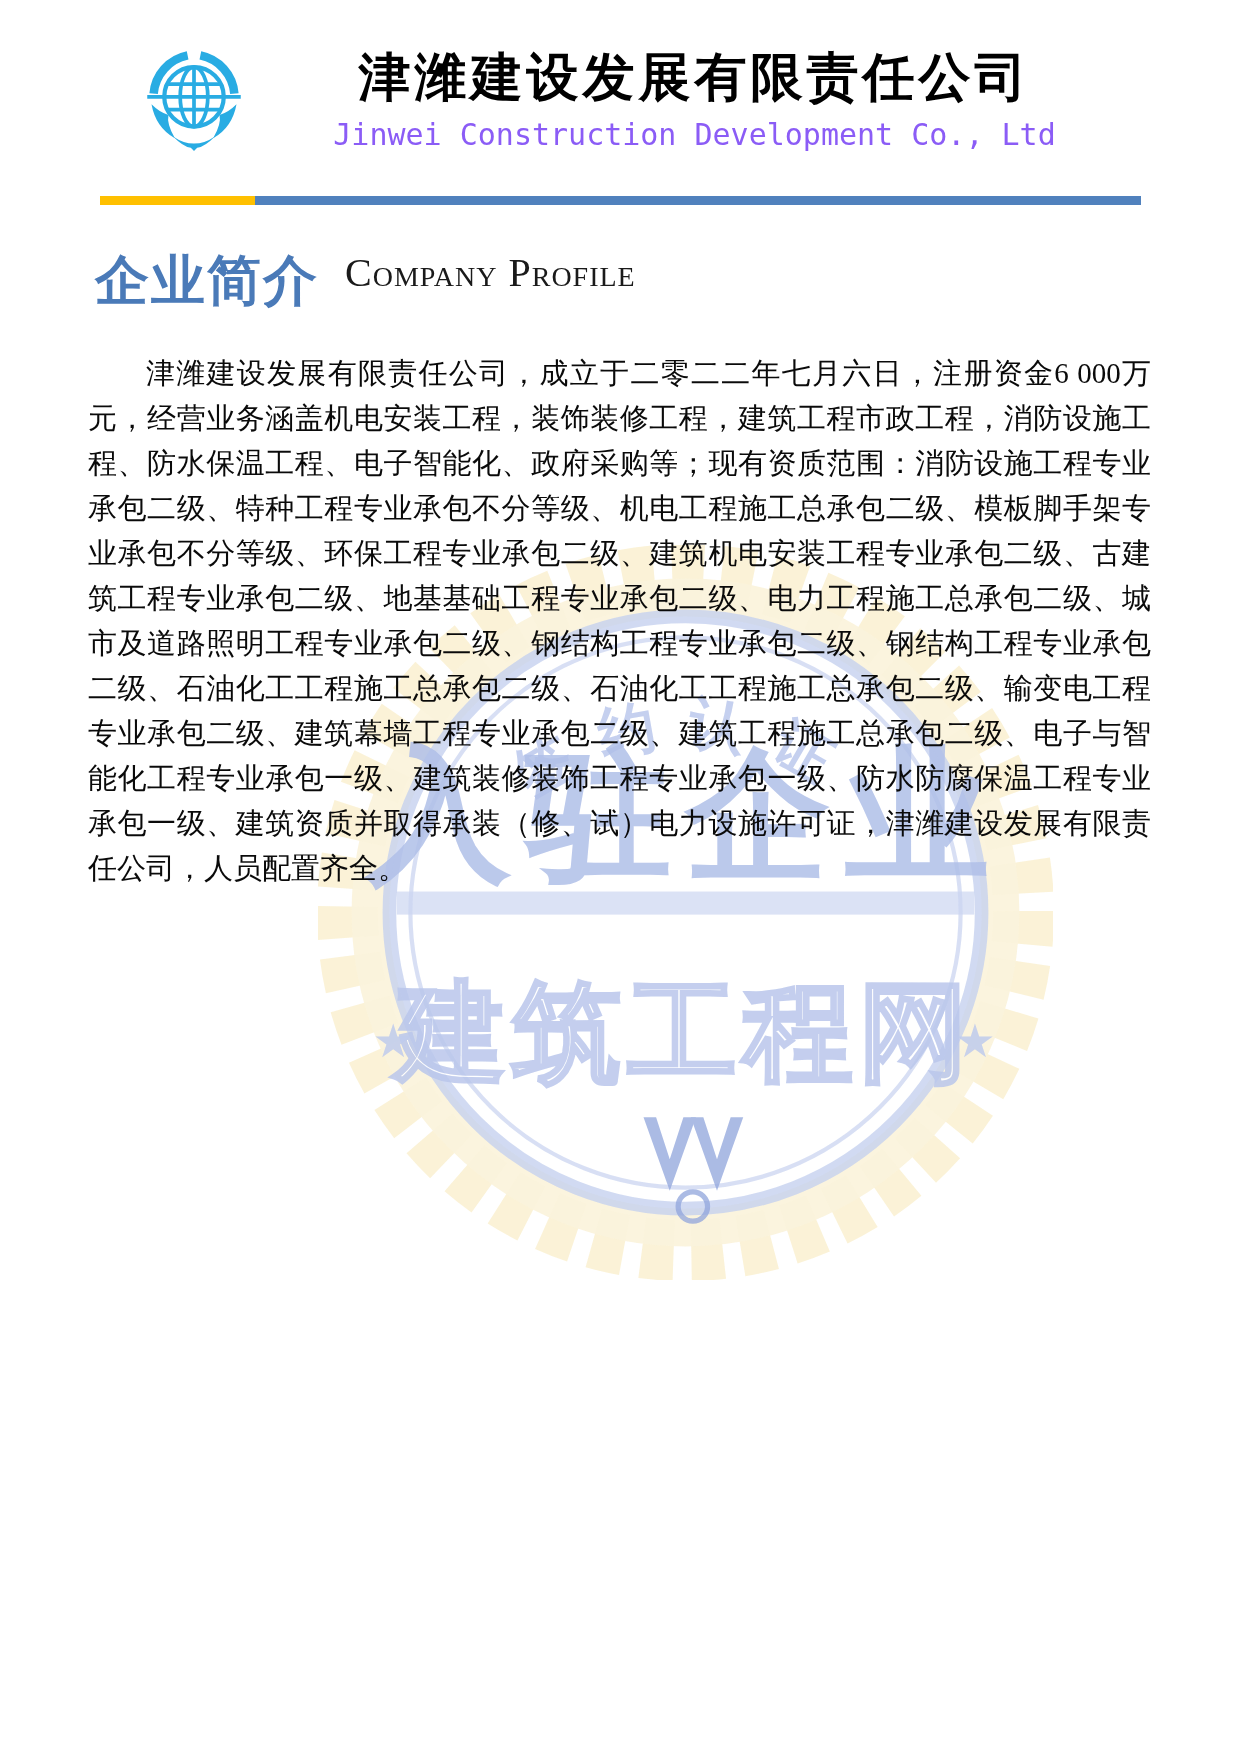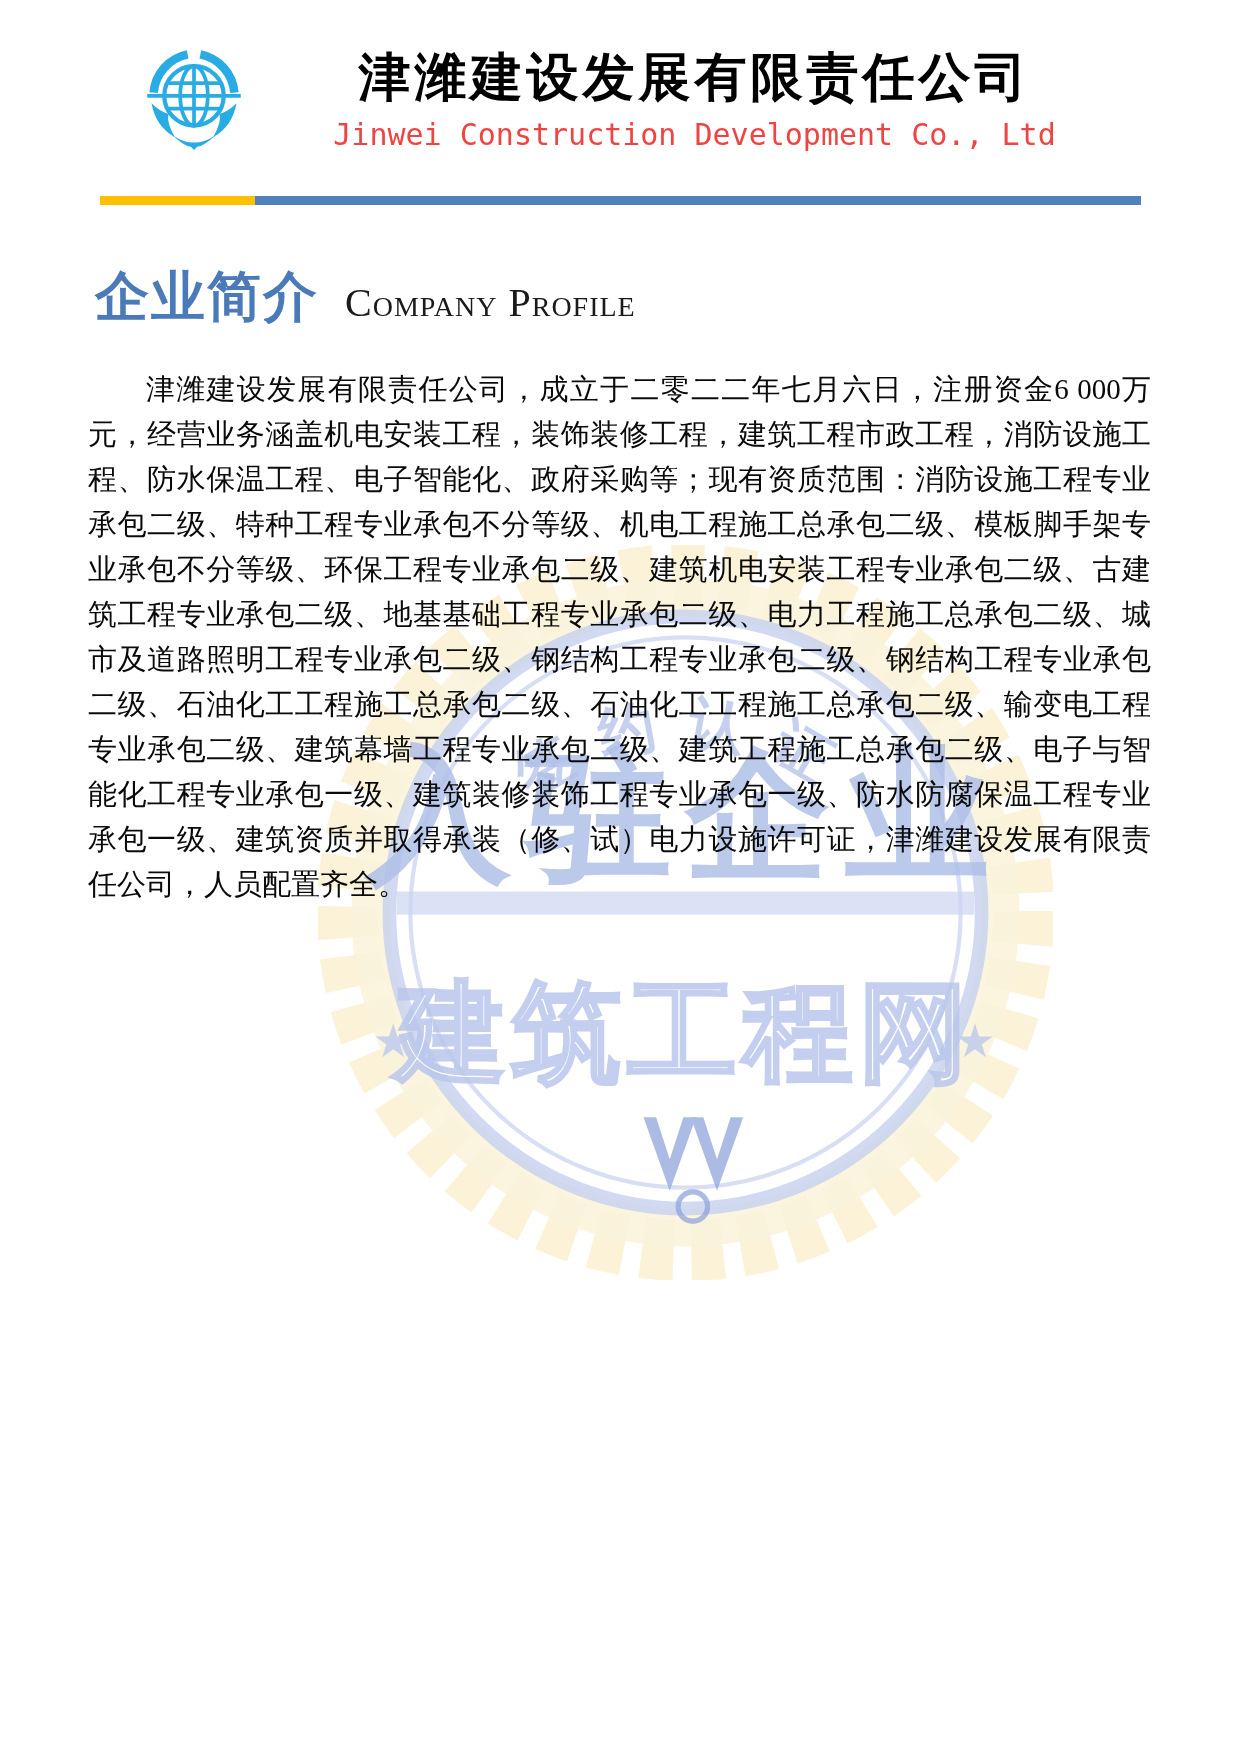--- a/index.html
+++ b/index.html
@@ -17,50 +17,50 @@
   .watermark {
     position: absolute; left: 318px; top: 545px;
     width: 735px; height: 735px;
     z-index: 0; pointer-events: none;
     opacity: 0.85;
   }
 
   
   .header {
     position: relative; z-index: 1;
-    display: flex; align-items: flex-start;
+    display: flex; align-items: center;
     padding: 48px 100px 0 140px;
   }
   .logo { width: 108px; height: 102px; flex: 0 0 auto; }
   .titles { flex: 1; display: flex; flex-direction: column; align-items: center; }
   .title-zh {
     font-family: "DejaVu Serif", "Liberation Serif", serif;
     font-weight: 700; font-size: 52px; letter-spacing: 4px;
     color: #000; line-height: 1.1; white-space: nowrap;
   }
   .title-en {
     font-family: "DejaVu Sans Mono", "Liberation Mono", monospace;
-    font-size: 30px; color: #ef4444; margin-top: 12px;
+    font-size: 30px; color: #8b5cf6; margin-top: 12px;
     letter-spacing: 0px; white-space: nowrap;
   }
 
   
   .divider {
     position: relative; z-index: 1;
     margin: 44px 100px 0 100px;
     height: 9px; display: flex;
   }
   .divider .seg-yellow { width: 155px; height: 100%; }
   .divider .seg-blue  { flex: 1; height: 100%; }
 
   
   .section-heading {
     position: relative; z-index: 1;
-    margin: 64px 100px 0 95px;
-    display: flex; align-items: flex-end;
+    margin: 48px 100px 0 95px;
+    display: flex; align-items: flex-start;
   }
   .section-title-zh {
     font-family: "Liberation Sans", sans-serif;
     font-weight: 700; font-size: 54px; letter-spacing: 2px;
     color: #4a7ab8; line-height: 1;
   }
   .section-title-en {
     font-family: "Liberation Serif", serif;
     font-variant: small-caps;
     font-size: 40px; color: #1a1a1a; margin-left: 26px;

